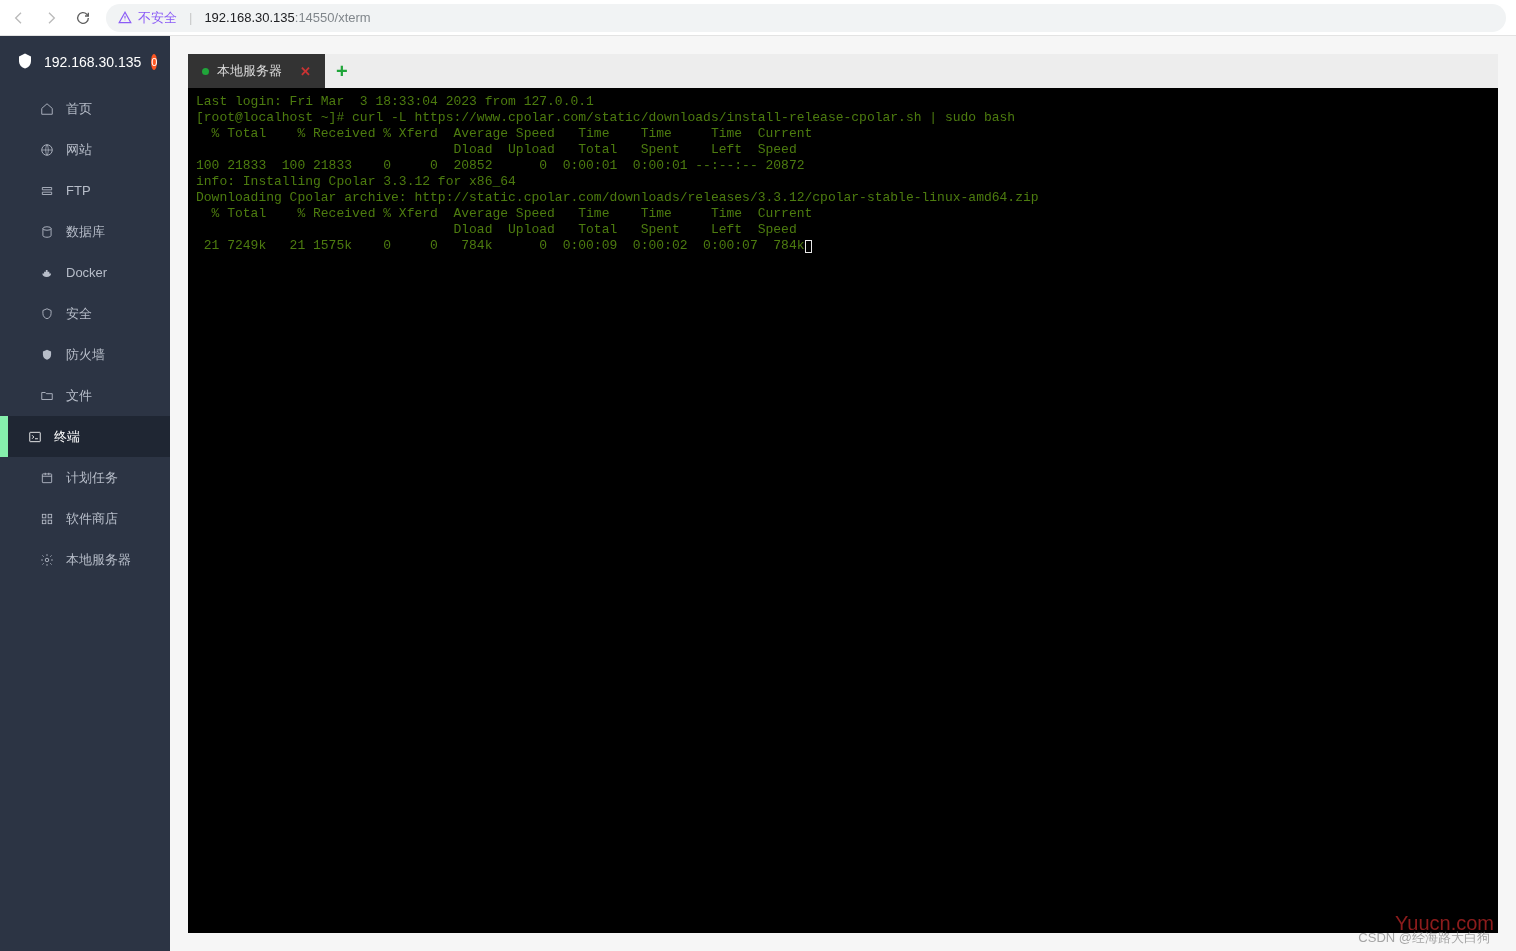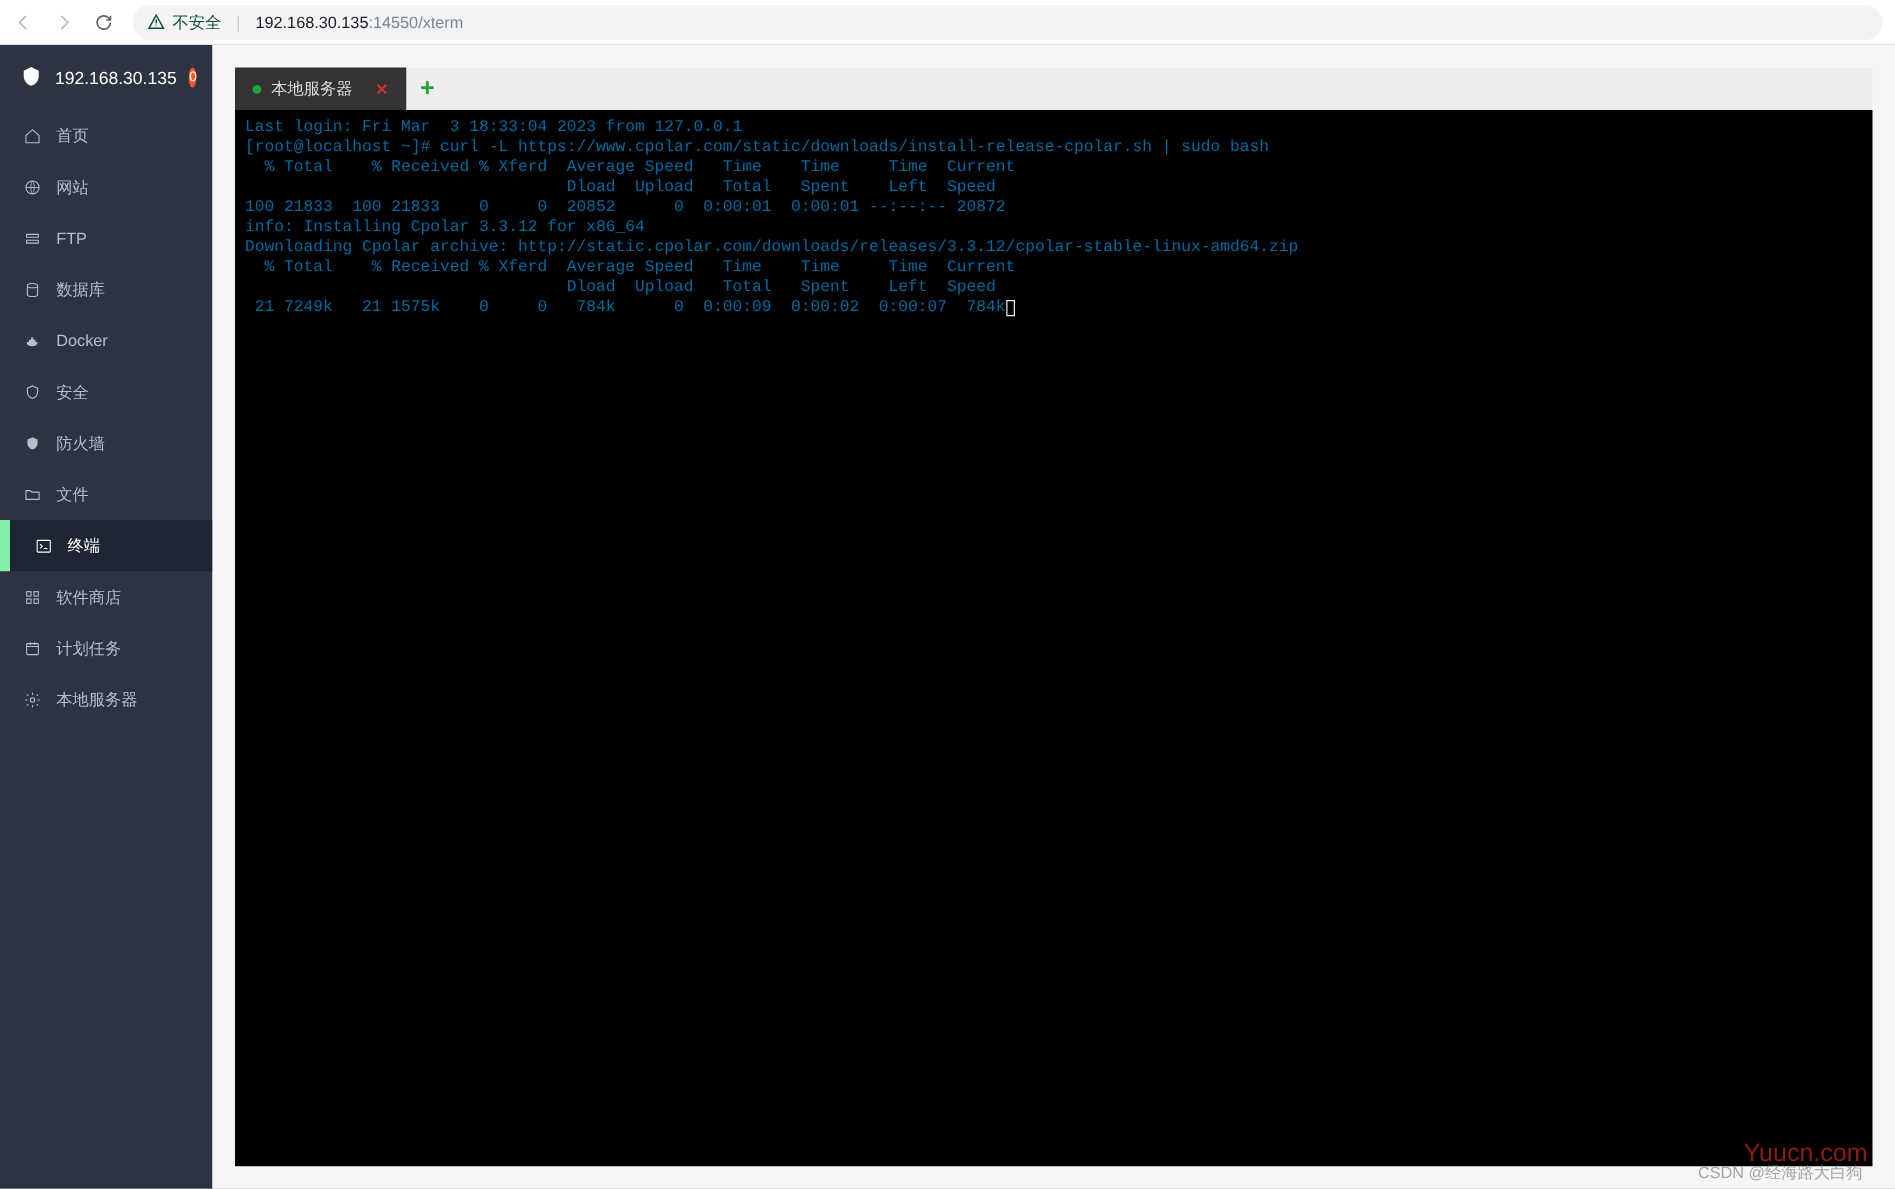--- a/index.html
+++ b/index.html
@@ -3,44 +3,44 @@
 <meta charset="utf-8">
 <style>
   * { margin:0; padding:0; box-sizing:border-box; }
   body { font-family:Arial,"Microsoft YaHei",sans-serif; font-size:13px; background:#fff; height:951px; width:1516px; overflow:hidden; }
   
   .browser-bar { height:36px; display:flex; align-items:center; gap:14px; padding:0 10px; background:#fff; border-bottom:1px solid #e3e3e3; }
   .nav-btn { width:18px; height:18px; display:flex; align-items:center; justify-content:center; color:#606060; }
   .nav-btn.disabled { color:#bababa; }
   .nav-btn svg { width:16px; height:16px; }
   .url-box { flex:1; display:flex; align-items:center; gap:8px; background:#f1f3f4; border-radius:14px; height:28px; padding:0 12px; font-size:13px; color:#606368; }
-  .url-box .warn { color:#14532d; display:flex; align-items:center; gap:6px; }
+  .url-box .warn { color:#8b5cf6; display:flex; align-items:center; gap:6px; }
   .url-box .warn svg{ width:14px;height:14px;fill:#5f6368;}
   .url-main { color:#202124; }
   .url-path { color:#80868b; }
   .url-sep { color:#c8c8c8; margin:0 4px; }
   
   .app { display:flex; height:calc(951px - 36px); }
   .sidebar { width:170px; background:#2c3444; color:#c0c4cc; display:flex; flex-direction:column; }
   .side-head { height:52px; display:flex; align-items:center; gap:10px; padding:0 16px; font-size:14px; color:#fff; }
   .side-head svg{width:18px;height:18px;fill:#fff;}
   .badge { background:#ff5722; color:#fff; font-size:11px; border-radius:50%; width:16px; height:16px; display:flex; align-items:center; justify-content:center; }
-  .side-item { height:41px; display:flex; align-items:center; gap:12px; padding:0 18px; cursor:pointer; font-size:13px; color:#b7bdc9;}
+  .side-item { height:41px; display:flex; align-items:center; gap:12px; padding:0 39px; cursor:pointer; font-size:13px; color:#b7bdc9;}
   .side-item.active { background:#1f2633; color:#fff; border-left:8px solid #86efac; padding-left:19px;}
   .side-item .icon { width:15px; height:15px; display:flex; align-items:center; justify-content:center; }
   .side-item .icon svg{width:14px;height:14px;fill:currentColor;}
   
   .content { flex:1; background:#f6f6f6; padding:18px; position:relative;}
   .term-wrap { background:#fff; height:100%; display:flex; flex-direction:column;justify-content:flex-end;}
   .tabs { height:34px; display:flex; align-items:stretch; background:#ededed;}
   .tab { display:flex; align-items:center; gap:8px; padding:0 14px; background:#333; color:#ddd; font-size:13px; position:relative;}
   .tab .dot { width:7px;height:7px;border-radius:50%;background:#20a53a;}
   .tab .close { color:#c93333; font-weight:bold; font-size:13px; margin-left:10px; cursor:pointer;}
   .tab-add { width:34px; display:flex; align-items:center; justify-content:center; color:#20a53a; font-size:20px; font-weight:bold; cursor:pointer; background:#ededed;}
-  .terminal { flex:1; background:#000; color:#0369a1; font-family:Consolas,"Courier New",monospace; font-size:13px; line-height:16px; padding:6px 8px; white-space:pre; overflow:hidden; position:relative;}
+  .terminal { flex:1; background:#000; color:#4d7c0f; font-family:Consolas,"Courier New",monospace; font-size:13px; line-height:16px; padding:6px 8px; white-space:pre; overflow:hidden; position:relative;}
   .cursor { display:inline-block; width:7px; height:13px; border:1px solid #e8e8e8; vertical-align:text-bottom;}
   .wm1 { position:absolute; bottom:16px; right:22px; color:rgba(200,40,40,0.7); font-size:20px; font-family:sans-serif; pointer-events:none;}
   .wm2 { position:absolute; bottom:4px; right:26px; color:rgba(120,120,120,0.65); font-size:13px; font-family:sans-serif; pointer-events:none;}
 </style>
 </head>
 <body>
 
 <div class="browser-bar">
   <div class="nav-btn disabled">
       <svg viewBox="0 0 24 24">
@@ -154,36 +154,36 @@
             <svg viewBox="0 0 24 24">
               <rect x="3" y="4" width="18" height="16" rx="1" fill="none" stroke="currentColor" stroke-width="1.5"></rect>
               <path d="M7 9l3 3-3 3M12 15h5" stroke="currentColor" stroke-width="1.5" fill="none"></path>
             </svg>
           </span>
           <span>终端</span>
         </div>
         <div class="side-item">
           <span class="icon">
             <svg viewBox="0 0 24 24">
+              <rect x="4" y="5" width="16" height="15" rx="1" fill="none" stroke="currentColor" stroke-width="1.5"></rect>
+              <path d="M4 9h16M9 3v4M15 3v4" stroke="currentColor" stroke-width="1.5"></path>
+            </svg>
+          </span>
+          <span>计划任务</span>
+        </div>
+        <div class="side-item">
+          <span class="icon">
+            <svg viewBox="0 0 24 24">
               <rect x="4" y="4" width="6" height="6" fill="none" stroke="currentColor" stroke-width="1.5"></rect>
               <rect x="14" y="4" width="6" height="6" fill="none" stroke="currentColor" stroke-width="1.5"></rect>
               <rect x="4" y="14" width="6" height="6" fill="none" stroke="currentColor" stroke-width="1.5"></rect>
               <rect x="14" y="14" width="6" height="6" fill="none" stroke="currentColor" stroke-width="1.5"></rect>
             </svg>
           </span>
           <span>软件商店</span>
-        </div>
-        <div class="side-item">
-          <span class="icon">
-            <svg viewBox="0 0 24 24">
-              <rect x="4" y="5" width="16" height="15" rx="1" fill="none" stroke="currentColor" stroke-width="1.5"></rect>
-              <path d="M4 9h16M9 3v4M15 3v4" stroke="currentColor" stroke-width="1.5"></path>
-            </svg>
-          </span>
-          <span>计划任务</span>
         </div>
         <div class="side-item">
           <span class="icon">
             <svg viewBox="0 0 24 24">
               <circle cx="12" cy="12" r="3" fill="none" stroke="currentColor" stroke-width="1.5"></circle>
               <path d="M12 2v3M12 19v3M4.2 4.2l2.1 2.1M17.7 17.7l2.1 2.1M2 12h3M19 12h3M4.2 19.8l2.1-2.1M17.7 6.3l2.1-2.1" stroke="currentColor" stroke-width="1.5"></path>
             </svg>
           </span>
           <span>本地服务器</span>
         </div>

